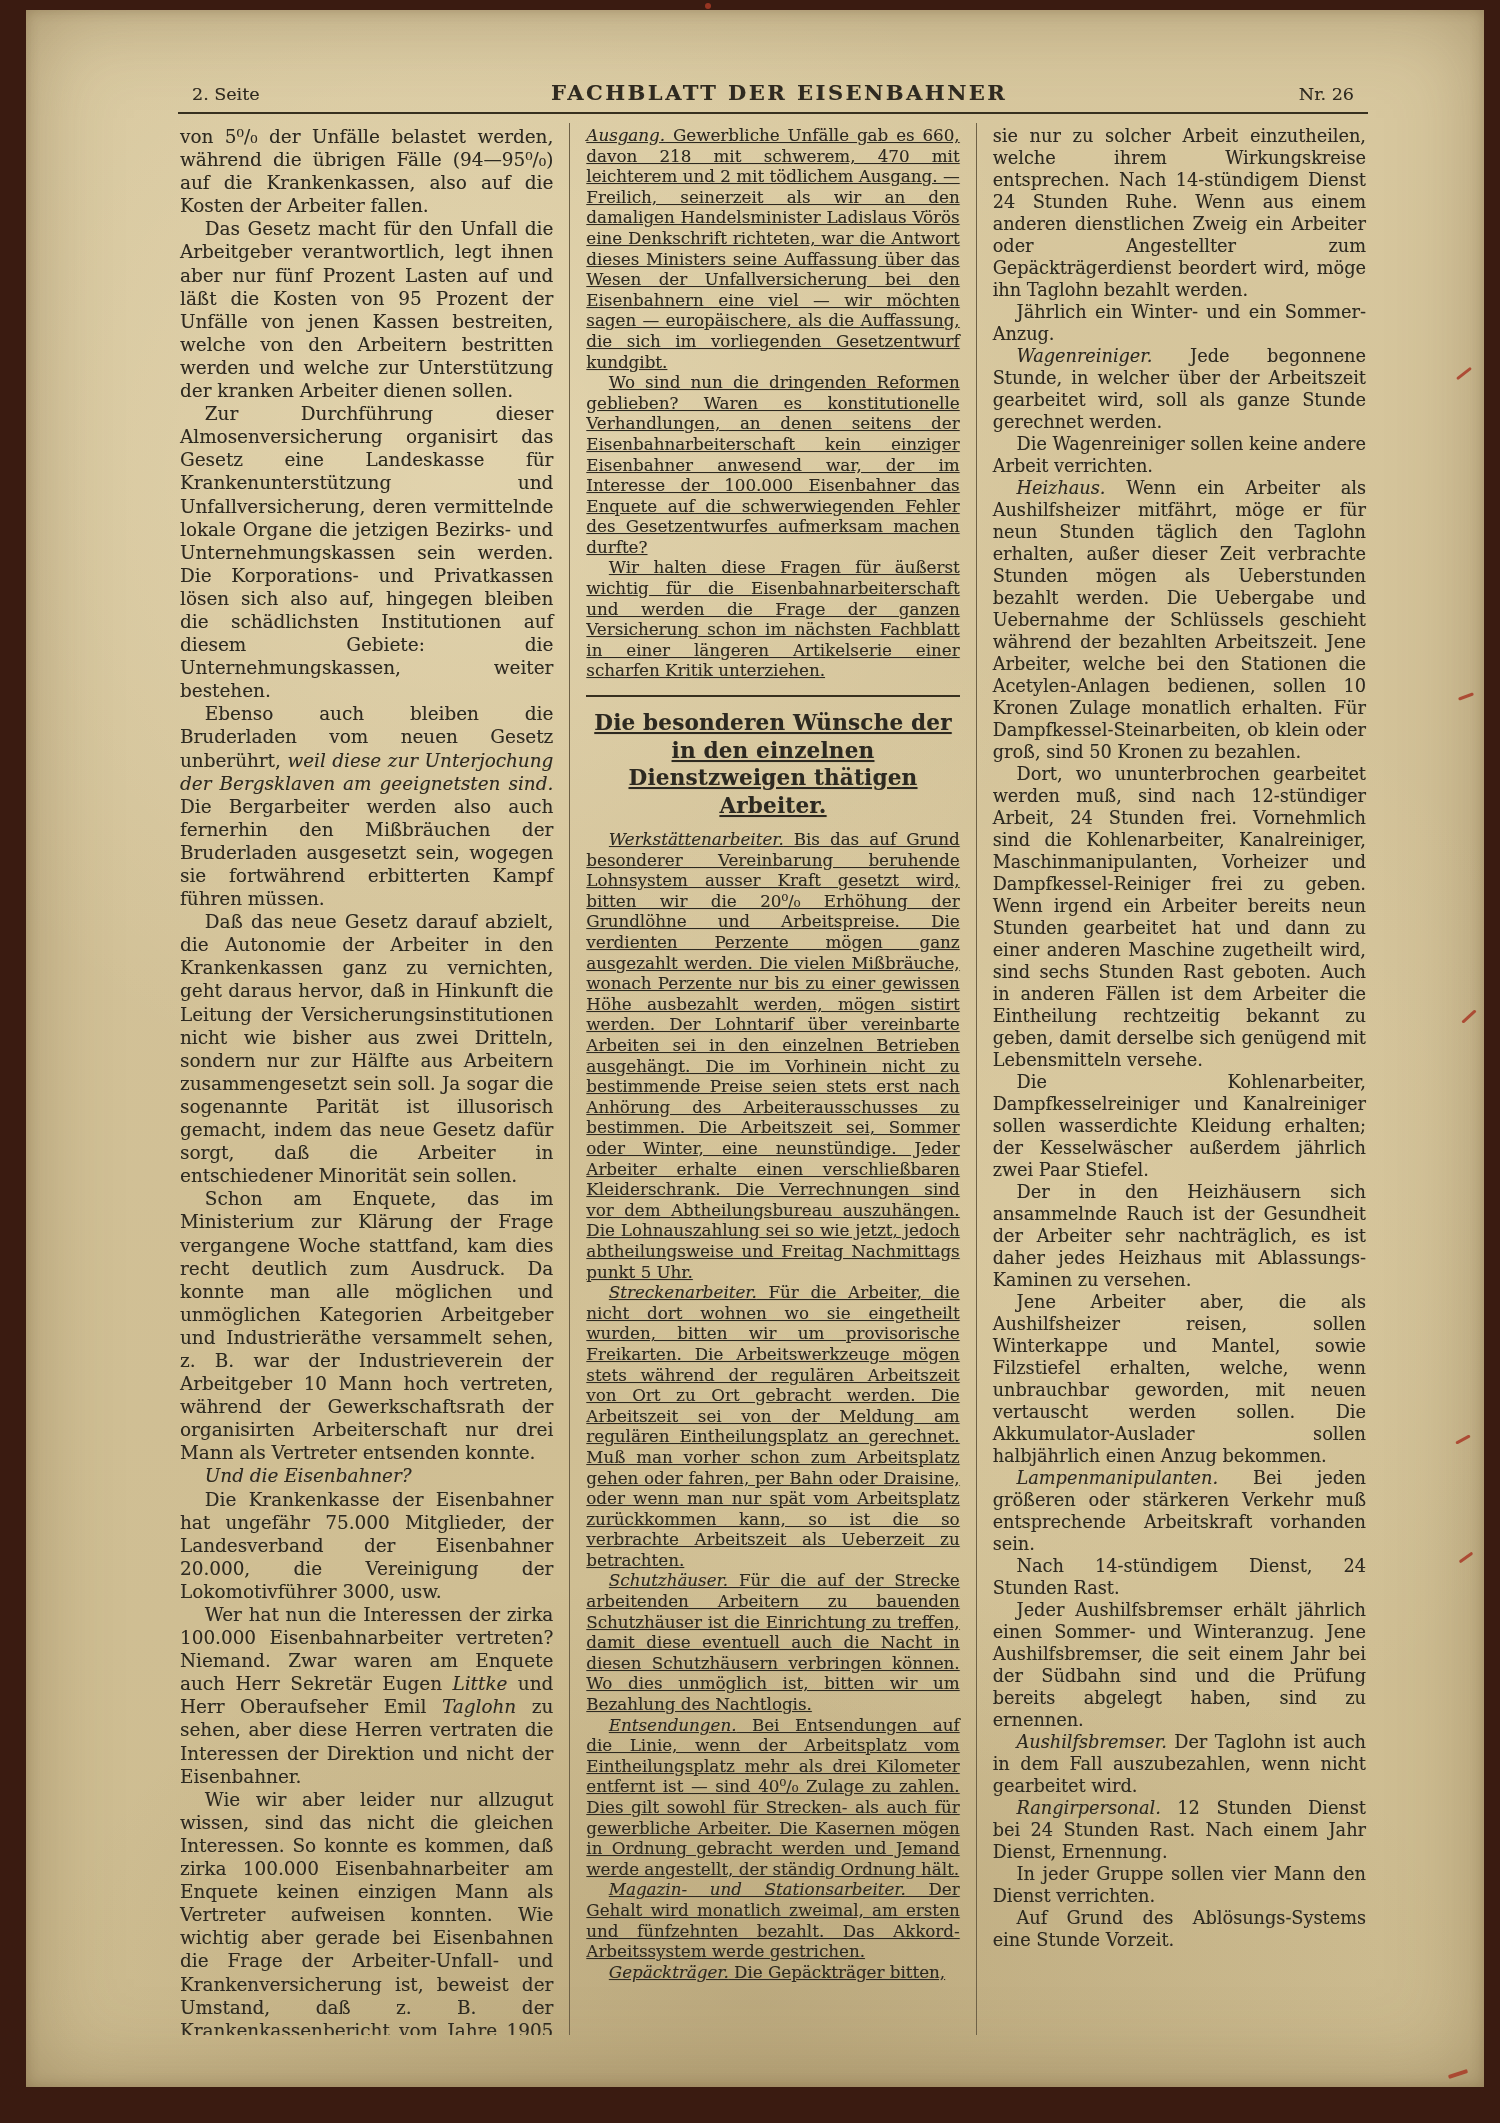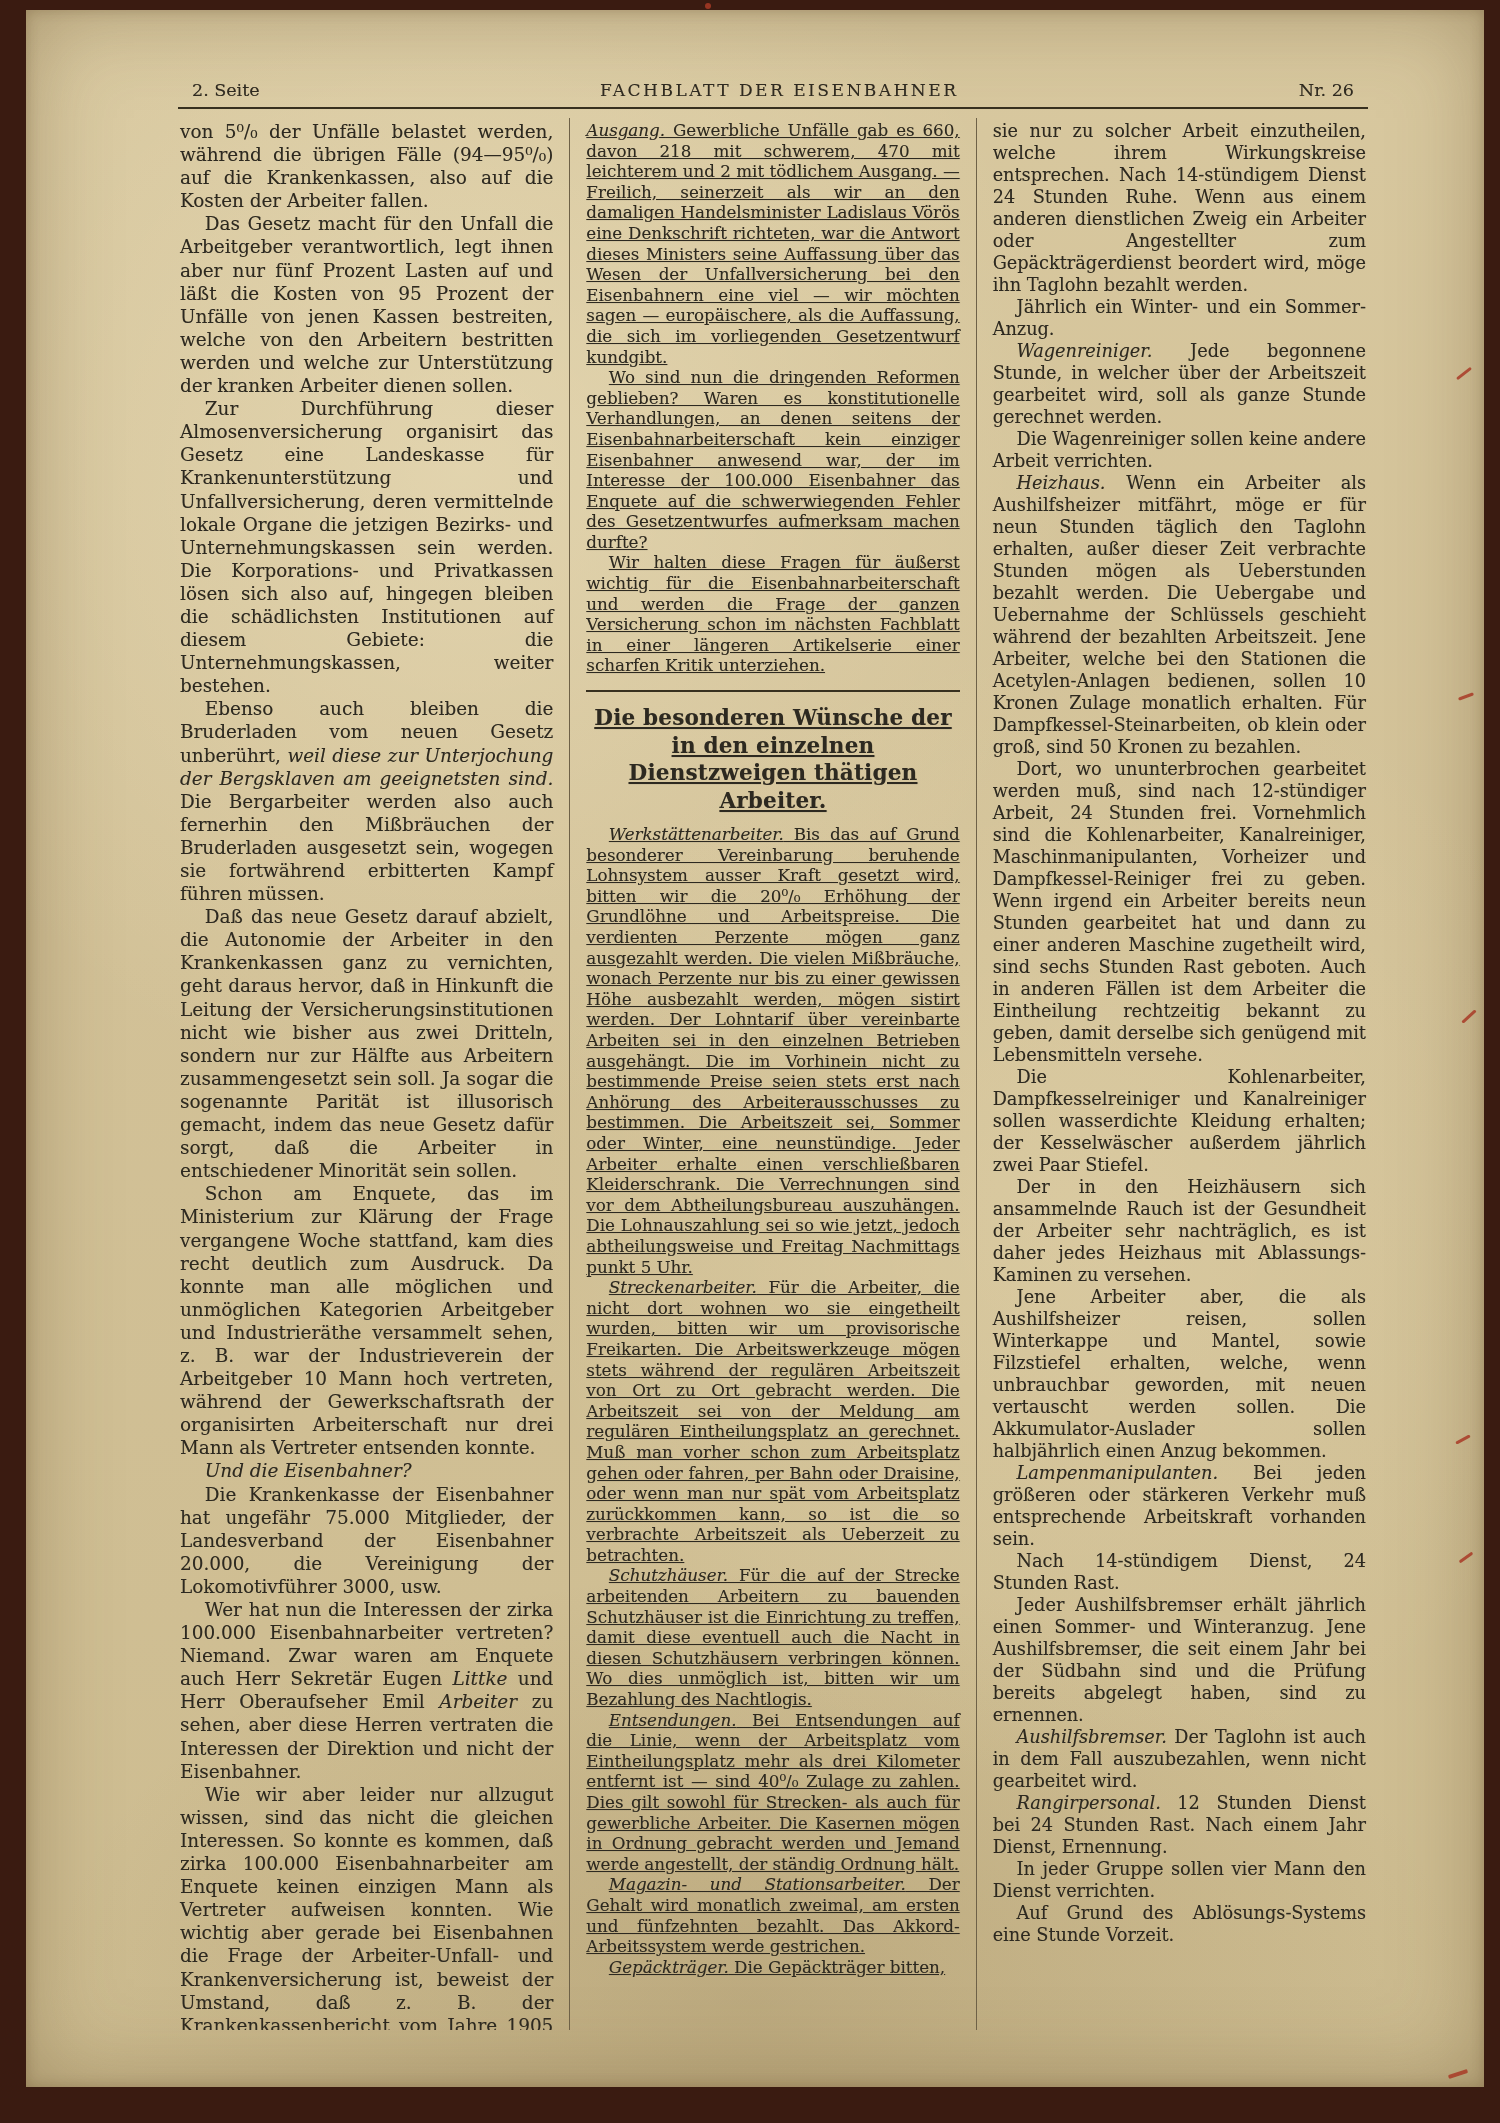--- a/index.html
+++ b/index.html
@@ -20,21 +20,21 @@
       linear-gradient(180deg, #d8c89f 0%, #d2c197 45%, #cdbc90 100%);
     box-shadow: inset 0 0 90px rgba(95,70,35,.38), inset 0 0 14px rgba(80,55,25,.28);
   }
   .content { position: absolute; left: 152px; right: 116px; top: 70px; bottom: 38px; }
 
   .masthead {
     display: flex; align-items: baseline; justify-content: space-between;
     padding: 0 14px; font-size: 17.5px; color: #2f2a20;
     text-shadow: 0.2px 0.2px 0 rgba(40,35,25,.35);
   }
-  .mast-title { font-size: 17px; letter-spacing: 2.5px; font-weight: 400; }
+  .mast-title { font-size: 21px; letter-spacing: 2.5px; font-weight: 700; }
   .mast-rule { height: 0; border-top: 2.5px solid var(--rule, #37301f); margin-top: 7px; }
 
   .columns { display: flex; height: 1912px; margin-top: 9px; overflow: hidden; }
   .col {
     flex: 1 1 0; padding: 2px 16px 0; overflow: hidden;
     text-align: justify; hyphens: auto; -webkit-hyphens: auto;
     text-shadow: 0.2px 0.2px 0 rgba(40,35,25,.3);
   }
   .col.col-1 { padding-left: 2px;  font-size: 18.4px; line-height: 23.1px; }
   .col.col-2 { font-size: 16.7px; line-height: 20.6px;
@@ -76,21 +76,21 @@
       <div class="columns" id="columns">
           <div class="col col-1">
             <p class="para flush"><span>von 5⁰/₀ der Unfälle belastet werden, während die übrigen Fälle (94—95⁰/₀) auf die Krankenkassen, also auf die Kosten der Arbeiter fallen.</span></p>
             <p class="para"><span>Das Gesetz macht für den Unfall die Arbeitgeber verantwortlich, legt ihnen aber nur fünf Prozent Lasten auf und läßt die Kosten von 95 Prozent der Unfälle von jenen Kassen bestreiten, welche von den Arbeitern bestritten werden und welche zur Unterstützung der kranken Arbeiter dienen sollen.</span></p>
             <p class="para"><span>Zur Durchführung dieser Almosenversicherung organisirt das Gesetz eine Landeskasse für Krankenunterstützung und Unfallversicherung, deren vermittelnde lokale Organe die jetzigen Bezirks- und Unternehmungskassen sein werden. Die Korporations- und Privatkassen lösen sich also auf, hingegen bleiben die schädlichsten Institutionen auf diesem Gebiete: die Unternehmungskassen, weiter bestehen.</span></p>
             <p class="para"><span>Ebenso auch bleiben die Bruderladen vom neuen Gesetz unberührt, </span><span class="it">weil diese zur Unterjochung der Bergsklaven am geeignetsten sind.</span><span> Die Bergarbeiter werden also auch fernerhin den Mißbräuchen der Bruderladen ausgesetzt sein, wogegen sie fortwährend erbitterten Kampf führen müssen.</span></p>
             <p class="para"><span>Daß das neue Gesetz darauf abzielt, die Autonomie der Arbeiter in den Krankenkassen ganz zu vernichten, geht daraus hervor, daß in Hinkunft die Leitung der Versicherungsinstitutionen nicht wie bisher aus zwei Dritteln, sondern nur zur Hälfte aus Arbeitern zusammengesetzt sein soll. Ja sogar die sogenannte Parität ist illusorisch gemacht, indem das neue Gesetz dafür sorgt, daß die Arbeiter in entschiedener Minorität sein sollen.</span></p>
             <p class="para"><span>Schon am Enquete, das im Ministerium zur Klärung der Frage vergangene Woche stattfand, kam dies recht deutlich zum Ausdruck. Da konnte man alle möglichen und unmöglichen Kategorien Arbeitgeber und Industrieräthe versammelt sehen, z. B. war der Industrieverein der Arbeitgeber 10 Mann hoch vertreten, während der Gewerkschaftsrath der organisirten Arbeiterschaft nur drei Mann als Vertreter entsenden konnte.</span></p>
             <p class="para"><span class="it">Und die Eisenbahner?</span></p>
             <p class="para"><span>Die Krankenkasse der Eisenbahner hat ungefähr 75.000 Mitglieder, der Landesverband der Eisenbahner 20.000, die Vereinigung der Lokomotivführer 3000, usw.</span></p>
-            <p class="para"><span>Wer hat nun die Interessen der zirka 100.000 Eisenbahnarbeiter vertreten? Niemand. Zwar waren am Enquete auch Herr Sekretär Eugen </span><span class="it">Littke</span><span> und Herr Oberaufseher Emil </span><span class="it">Arbeiter</span><span> zu sehen, aber diese Herren vertraten die Interessen der Direktion und nicht der Eisenbahner.</span></p>
+            <p class="para"><span>Wer hat nun die Interessen der zirka 100.000 Eisenbahnarbeiter vertreten? Niemand. Zwar waren am Enquete auch Herr Sekretär Eugen </span><span class="it">Littke</span><span> und Herr Oberaufseher Emil </span><span class="it">Taglohn</span><span> zu sehen, aber diese Herren vertraten die Interessen der Direktion und nicht der Eisenbahner.</span></p>
             <p class="para"><span>Wie wir aber leider nur allzugut wissen, sind das nicht die gleichen Interessen. So konnte es kommen, daß zirka 100.000 Eisenbahnarbeiter am Enquete keinen einzigen Mann als Vertreter aufweisen konnten. Wie wichtig aber gerade bei Eisenbahnen die Frage der Arbeiter-Unfall- und Krankenversicherung ist, beweist der Umstand, daß z. B. der Krankenkassenbericht vom Jahre 1905—6. die Zahl der Unfälle mit </span></p>
           </div>
           <div class="col col-2">
             <p class="para flush"><span class="it">Ausgang.</span><span> Gewerbliche Unfälle gab es 660, davon 218 mit schwerem, 470 mit leichterem und 2 mit tödlichem Ausgang. — Freilich, seinerzeit als wir an den damaligen Handelsminister Ladislaus Vörös eine Denkschrift richteten, war die Antwort dieses Ministers seine Auffassung über das Wesen der Unfallversicherung bei den Eisenbahnern eine viel — wir möchten sagen — europäischere, als die Auffassung, die sich im vorliegenden Gesetzentwurf kundgibt.</span></p>
             <p class="para"><span>Wo sind nun die dringenden Reformen geblieben? Waren es konstitutionelle Verhandlungen, an denen seitens der Eisenbahnarbeiterschaft kein einziger Eisenbahner anwesend war, der im Interesse der 100.000 Eisenbahner das Enquete auf die schwerwiegenden Fehler des Gesetzentwurfes aufmerksam machen durfte?</span></p>
             <p class="para"><span>Wir halten diese Fragen für äußerst wichtig für die Eisenbahnarbeiterschaft und werden die Frage der ganzen Versicherung schon im nächsten Fachblatt in einer längeren Artikelserie einer scharfen Kritik unterziehen.</span></p>
             <div class="sec-rule"></div>
             <h2 class="sec-heading">Die besonderen Wünsche der in den einzelnen Dienstzweigen thätigen Arbeiter.</h2>
             <p class="para"><span class="it">Werkstättenarbeiter.</span><span> Bis das auf Grund besonderer Vereinbarung beruhende Lohnsystem ausser Kraft gesetzt wird, bitten wir die 20⁰/₀ Erhöhung der Grundlöhne und Arbeitspreise. Die verdienten Perzente mögen ganz ausgezahlt werden. Die vielen Mißbräuche, wonach Perzente nur bis zu einer gewissen Höhe ausbezahlt werden, mögen sistirt werden. Der Lohntarif über vereinbarte Arbeiten sei in den einzelnen Betrieben ausgehängt. Die im Vorhinein nicht zu bestimmende Preise seien stets erst nach Anhörung des Arbeiterausschusses zu bestimmen. Die Arbeitszeit sei, Sommer oder Winter, eine neunstündige. Jeder Arbeiter erhalte einen verschließbaren Kleiderschrank. Die Verrechnungen sind vor dem Abtheilungsbureau auszuhängen. Die Lohnauszahlung sei so wie jetzt, jedoch abtheilungsweise und Freitag Nachmittags punkt 5 Uhr.</span></p>
             <p class="para"><span class="it">Streckenarbeiter.</span><span> Für die Arbeiter, die nicht dort wohnen wo sie eingetheilt wurden, bitten wir um provisorische Freikarten. Die Arbeitswerkzeuge mögen stets während der regulären Arbeitszeit von Ort zu Ort gebracht werden. Die Arbeitszeit sei von der Meldung am regulären Eintheilungsplatz an gerechnet. Muß man vorher schon zum Arbeitsplatz gehen oder fahren, per Bahn oder Draisine, oder wenn man nur spät vom Arbeitsplatz zurückkommen kann, so ist die so verbrachte Arbeitszeit als Ueberzeit zu betrachten.</span></p>

